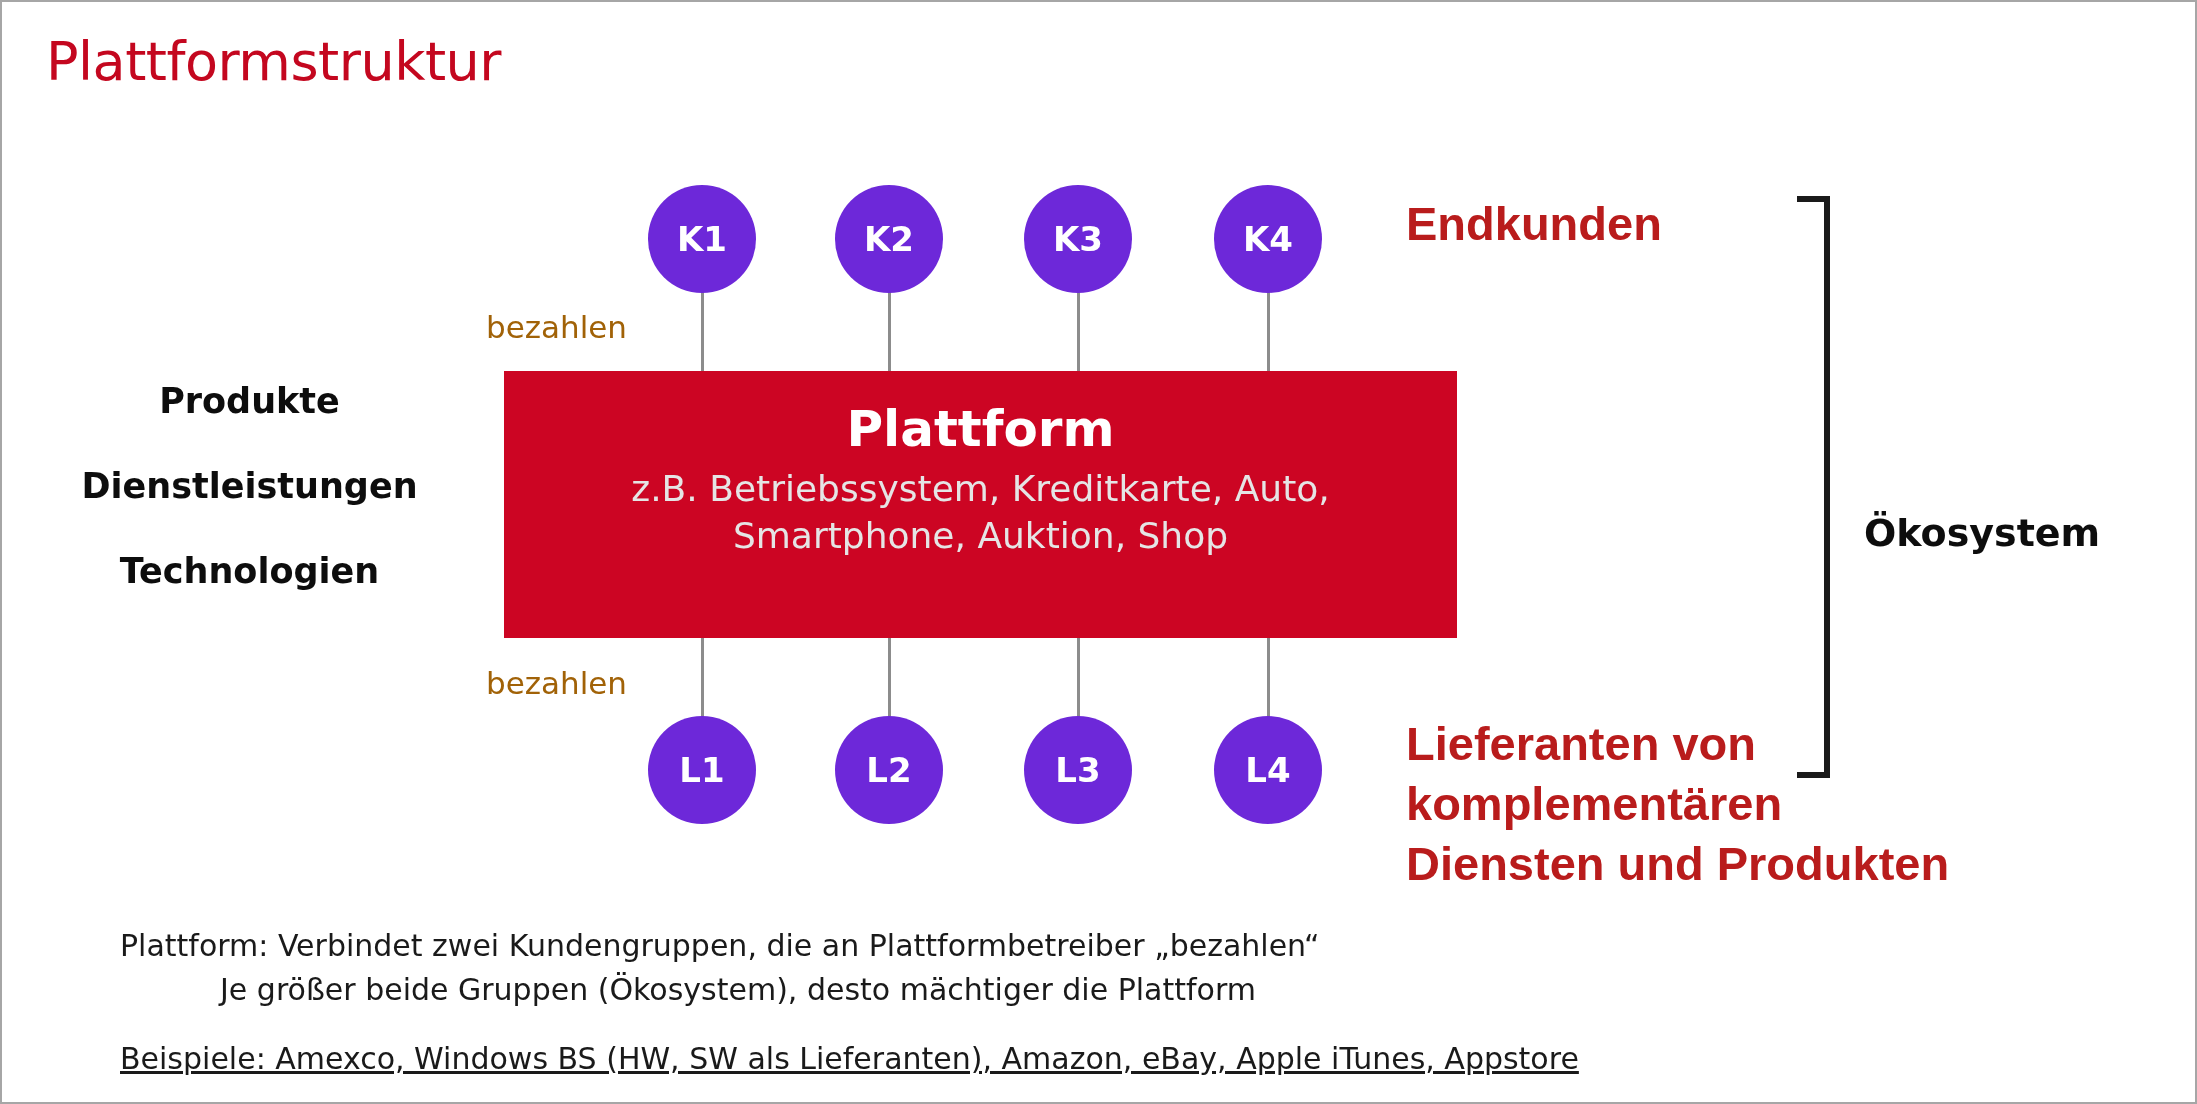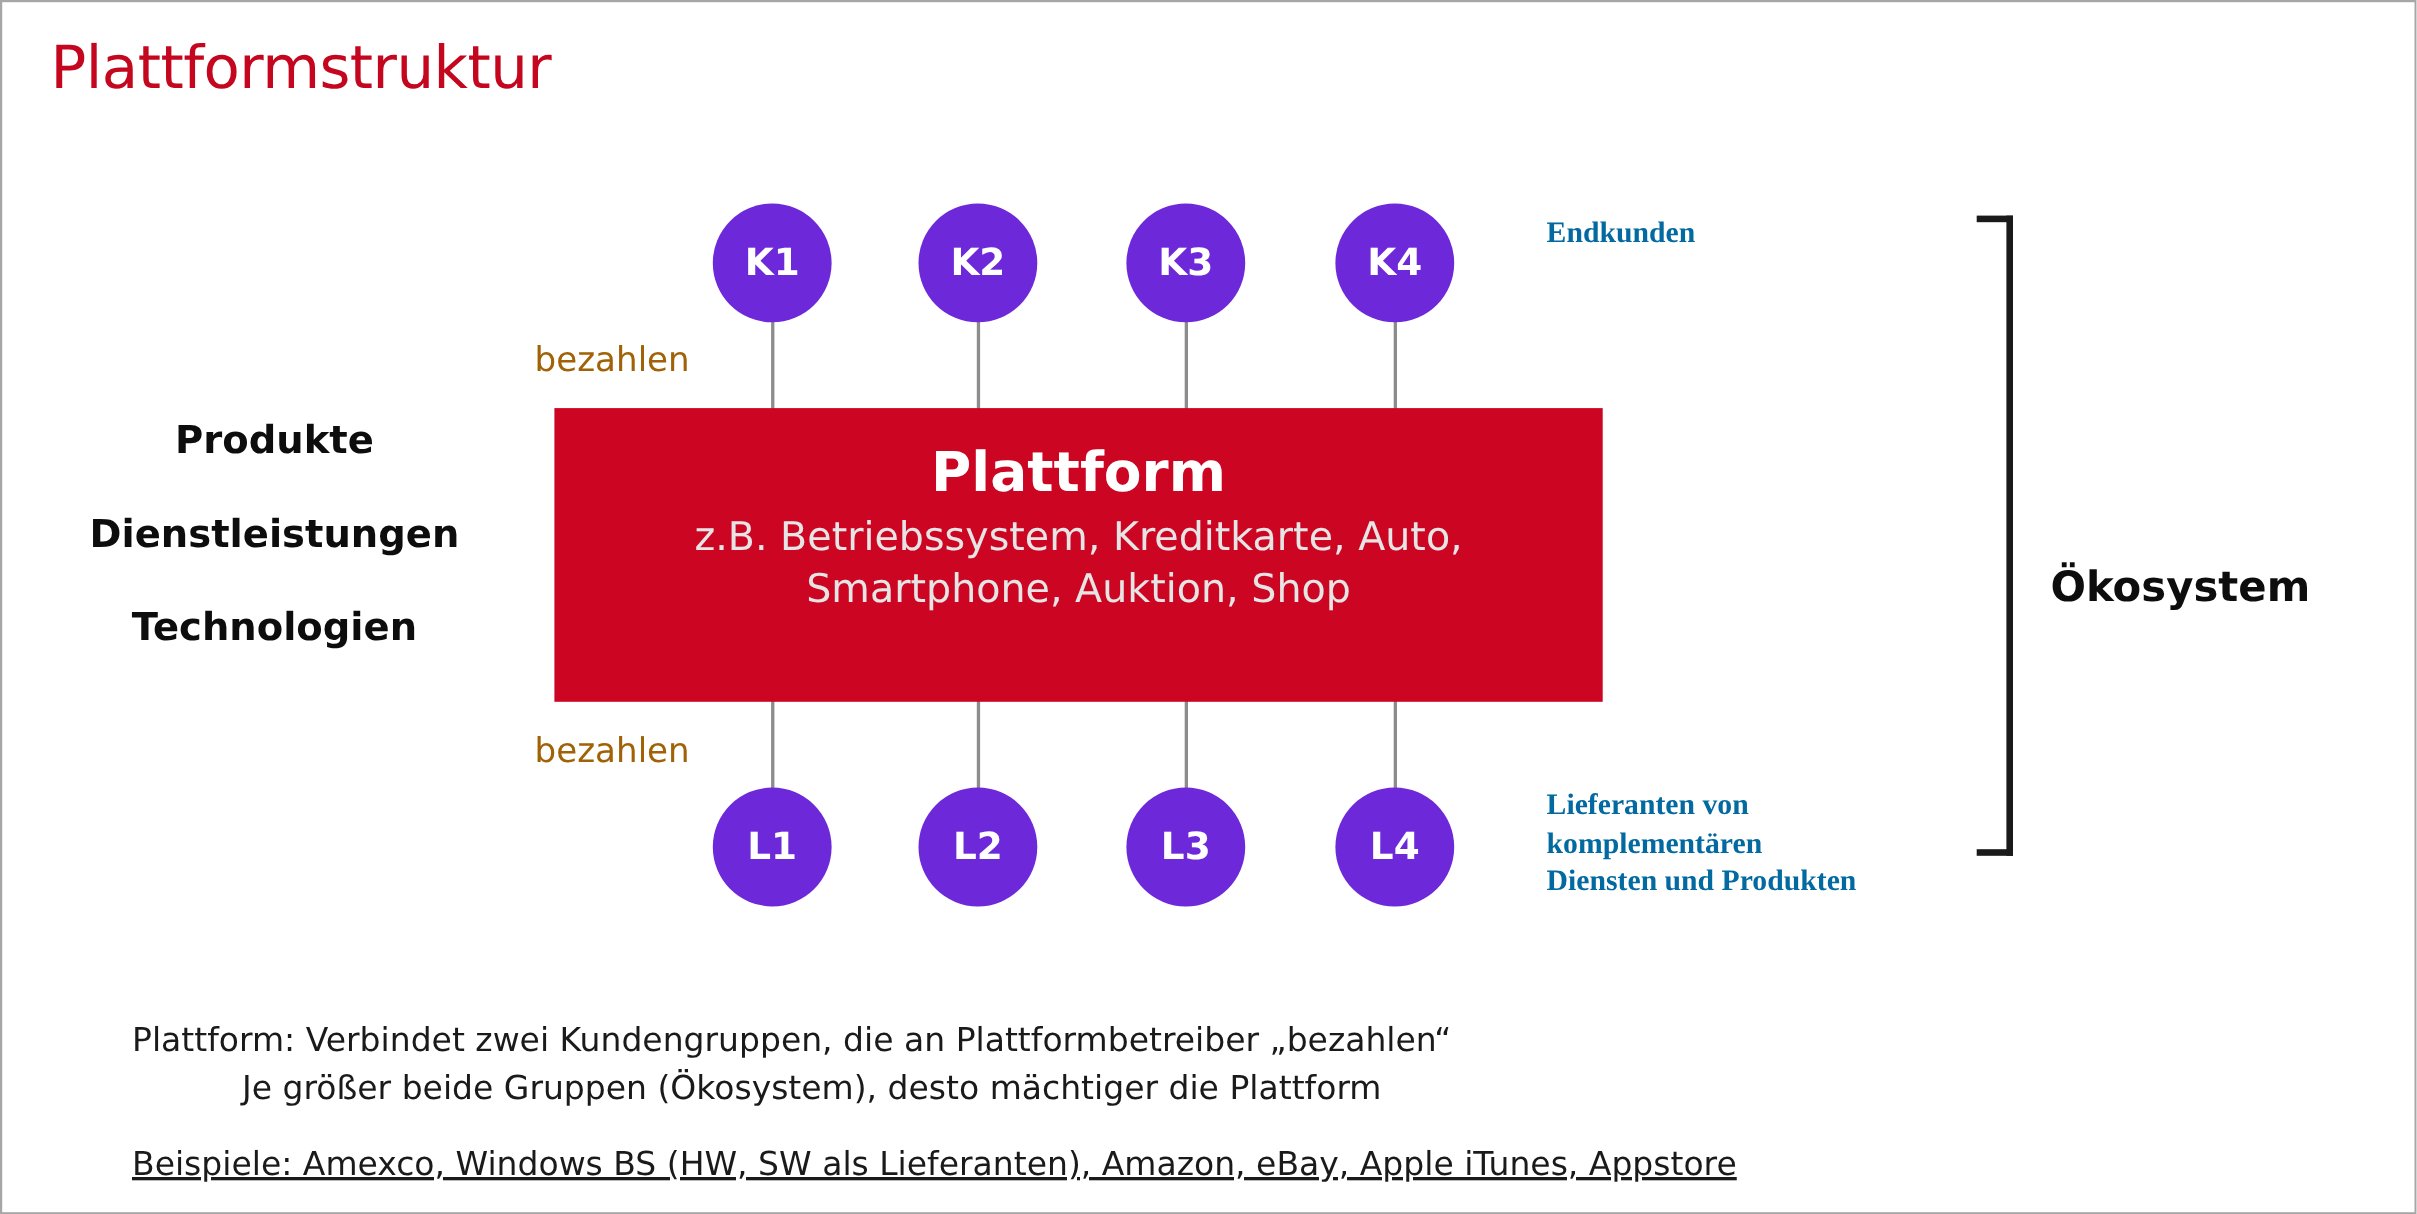--- a/index.html
+++ b/index.html
@@ -121,24 +121,24 @@
     font-family: "DejaVu Sans", sans-serif;
     line-height: 1.0;
     margin-bottom: 50px;
     white-space: nowrap;
   }
   .left-label:last-child { margin-bottom: 0; }
 
   
   .right-gray-label {
     position: absolute;
-    color: #0369a1;
-    font-size: 27px;
-    font-weight: 700;
-    font-family: Liberation Serif, serif;
+    color: #b91c1c;
+    font-size: 47px;
+    font-weight: 700;
+    font-family: Liberation Sans, sans-serif;
     line-height: 1.28;
     white-space: nowrap;
   }
   #endkunden-label { left: 1404px; top: 192px; }
   #lieferanten-label { left: 1404px; top: 712px; }
 
   
   #bracket-vertical {
     position: absolute;
     left: 1822px;

